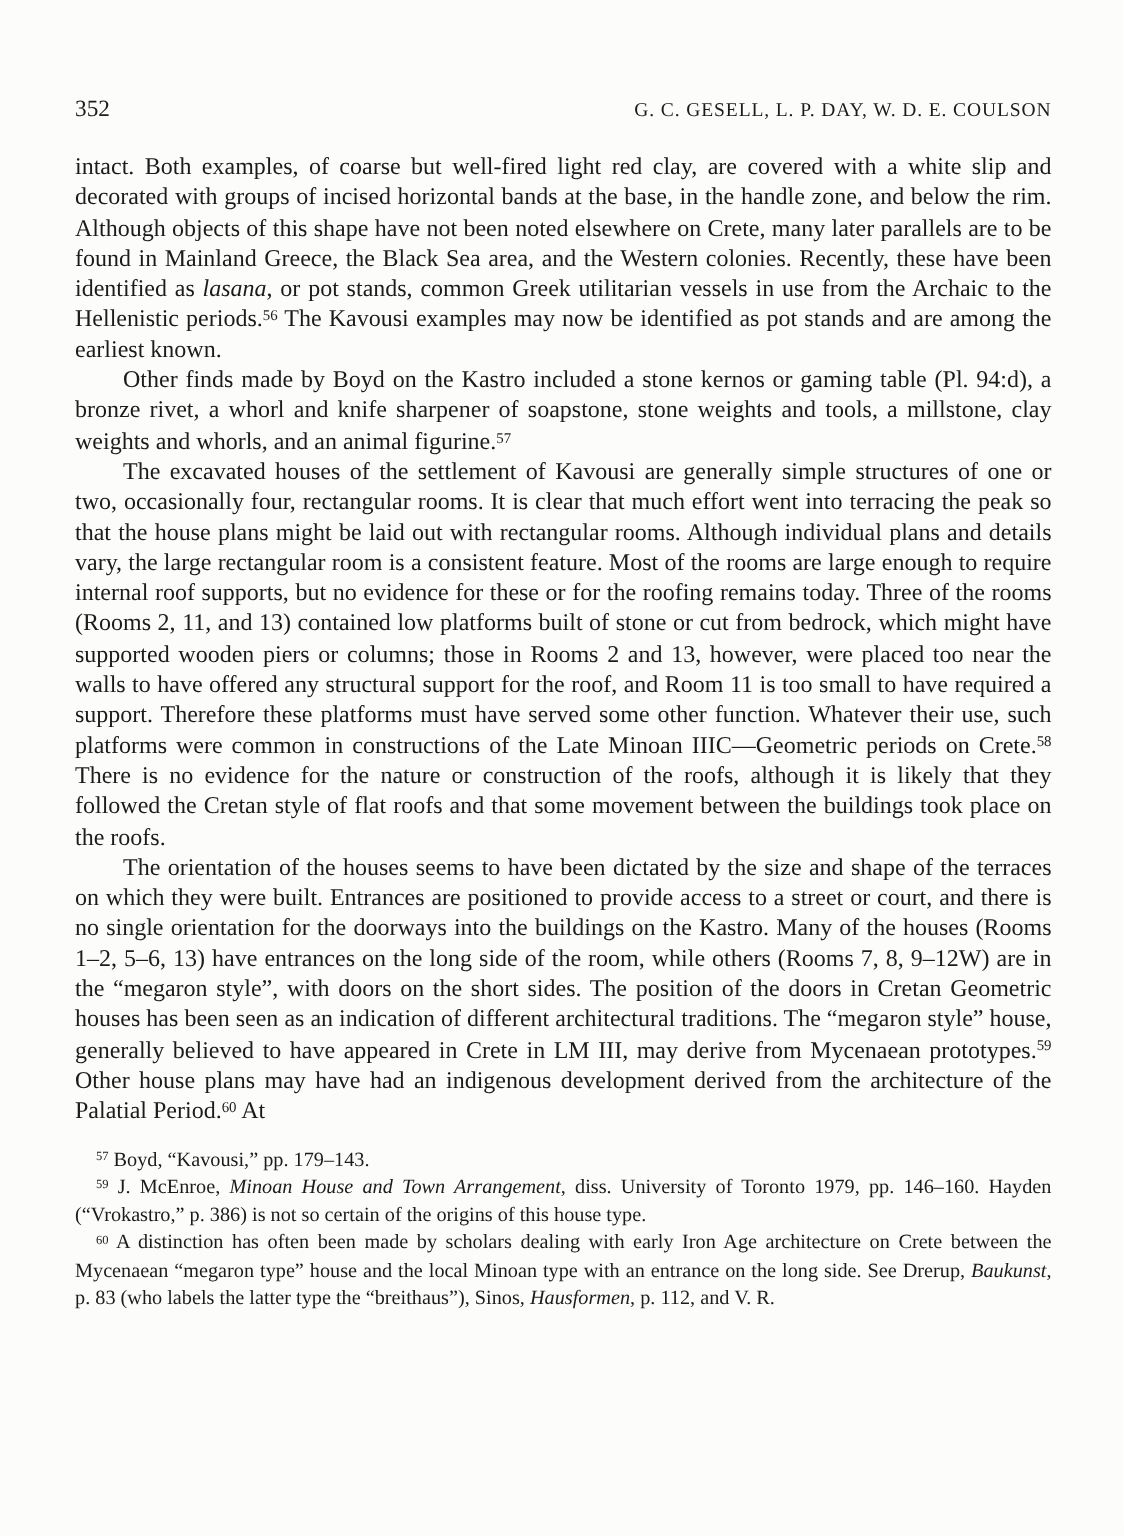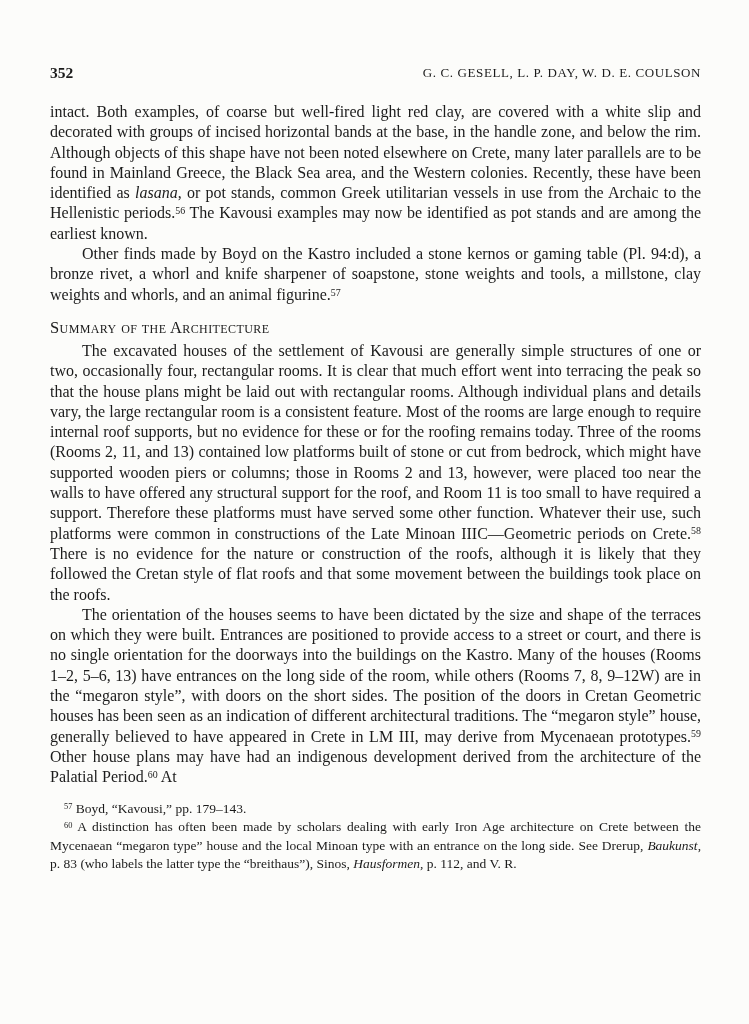--- a/index.html
+++ b/index.html
@@ -23,21 +23,20 @@
     position: relative;
     height: 17px;
     margin-bottom: 21px;
   }
   .page-number {
     position: absolute;
     left: 0;
     top: 0;
     font-size: 15.5px;
     line-height: 17px;
-    font-weight: bold;
   }
   .running-head {
     text-align: right;
     font-size: 13px;
     line-height: 17px;
     letter-spacing: 0.6px;
     white-space: nowrap;
   }
   
   .body-text {
@@ -89,32 +88,32 @@
     <span class="page-number">352</span>
     <div class="running-head">G. C. GESELL, L. P. DAY, W. D. E. COULSON</div>
   </div>
 
   <div class="body-text">
 
     <p><span>intact. Both examples, of coarse but well-fired light red clay, are covered with a white slip and decorated with groups of incised horizontal bands at the base, in the handle zone, and below the rim. Although objects of this shape have not been noted elsewhere on Crete, many later parallels are to be found in Mainland Greece, the Black Sea area, and the Western colonies. Recently, these have been identified as </span><span class="italic">lasana</span><span>, or pot stands, common Greek utilitarian vessels in use from the Archaic to the Hellenistic periods.</span><span class="sup">56</span><span> The Kavousi examples may now be identified as pot stands and are among the earliest known.</span></p>
 
     <p class="indent"><span>Other finds made by Boyd on the Kastro included a stone kernos or gaming table (Pl. 94:d), a bronze rivet, a whorl and knife sharpener of soapstone, stone weights and tools, a millstone, clay weights and whorls, and an animal figurine.</span><span class="sup">57</span></p>
 
-    <h2 class="section-heading">Summary of the Architecture</h2>
 
     <p class="indent"><span>The excavated houses of the settlement of Kavousi are generally simple structures of one or two, occasionally four, rectangular rooms. It is clear that much effort went into terracing the peak so that the house plans might be laid out with rectangular rooms. Although individual plans and details vary, the large rectangular room is a consistent feature. Most of the rooms are large enough to require internal roof supports, but no evidence for these or for the roofing remains today. Three of the rooms (Rooms 2, 11, and 13) contained low platforms built of stone or cut from bedrock, which might have supported wooden piers or columns; those in Rooms 2 and 13, however, were placed too near the walls to have offered any structural support for the roof, and Room 11 is too small to have required a support. Therefore these platforms must have served some other function. Whatever their use, such platforms were common in constructions of the Late Minoan IIIC—Geometric periods on Crete.</span><span class="sup">58</span><span> There is no evidence for the nature or construction of the roofs, although it is likely that they followed the Cretan style of flat roofs and that some movement between the buildings took place on the roofs.</span></p>
 
     <p class="indent"><span>The orientation of the houses seems to have been dictated by the size and shape of the terraces on which they were built. Entrances are positioned to provide access to a street or court, and there is no single orientation for the doorways into the buildings on the Kastro. Many of the houses (Rooms 1–2, 5–6, 13) have entrances on the long side of the room, while others (Rooms 7, 8, 9–12W) are in the “megaron style”, with doors on the short sides. The position of the doors in Cretan Geometric houses has been seen as an indication of different architectural traditions. The “megaron style” house, generally believed to have appeared in Crete in LM III, may derive from Mycenaean prototypes.</span><span class="sup">59</span><span> Other house plans may have had an indigenous development derived from the architecture of the Palatial Period.</span><span class="sup">60</span><span> At</span></p>
 
   </div>
 
   <div class="footnotes">
 
 
     <p><span class="sup">57</span><span> Boyd, “Kavousi,” pp. 179–143.</span></p>
 
 
+    <p><span class="sup">59</span><span> J. McEnroe, </span><span class="italic">Minoan House and Town Arrangement</span><span>, diss. University of Toronto 1979, pp. 146–160. Hayden (“Vrokastro,” p. 386) is not so certain of the origins of this house type.</span></p>
 
     <p><span class="sup">60</span><span> A distinction has often been made by scholars dealing with early Iron Age architecture on Crete between the Mycenaean “megaron type” house and the local Minoan type with an entrance on the long side. See Drerup, </span><span class="italic">Baukunst</span><span>, p. 83 (who labels the latter type the “breithaus”), Sinos, </span><span class="italic">Hausformen</span><span>, p. 112, and V. R.</span></p>
 
   </div>
 
 </div>
 
 </body></html>

